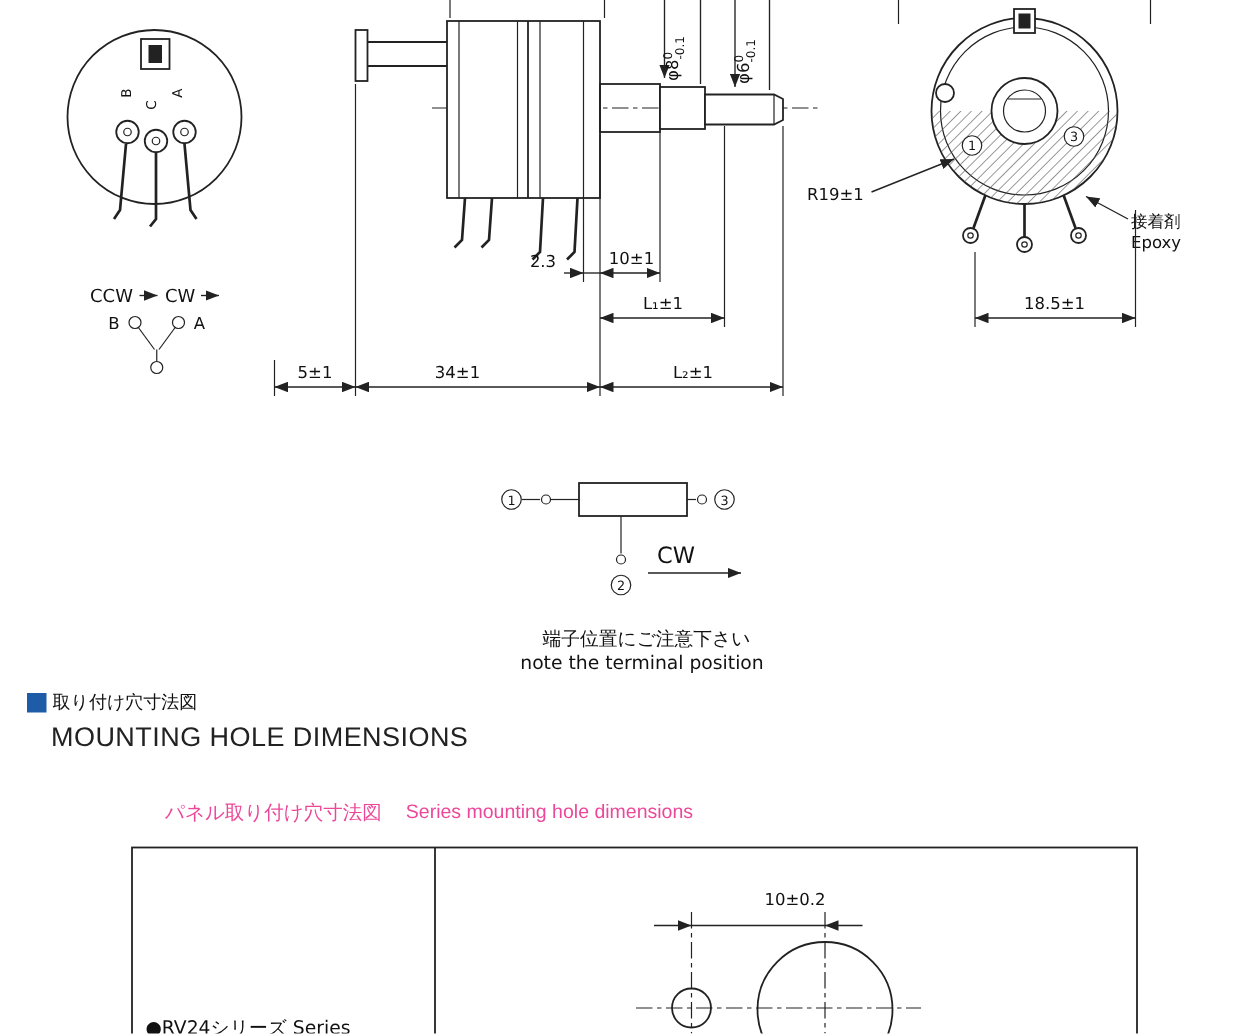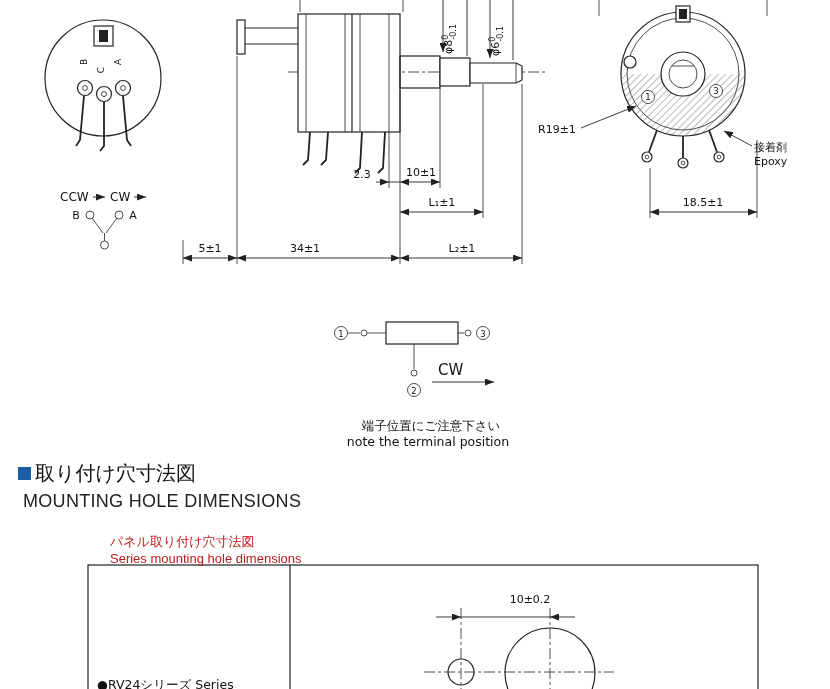--- a/index.html
+++ b/index.html
@@ -19,24 +19,24 @@
   .cl{stroke:#222;stroke-width:0.8;fill:none;stroke-dasharray:11 3 3 3;}
   text{fill:#111;font-family:"DejaVu Sans", sans-serif;}
   .dimtxt{font-size:11px;}
   .dimtxt12{font-size:12px;}
   .small{font-size:9px;}
   .num{font-size:8.5px;}
   .cwtxt{font-size:15px;}
   .cap{font-size:12.5px;}
   
   #section-header{position:absolute;left:18px;top:460px;}
-  .hdr-row{display:flex;align-items:center;gap:4px;font-size:20px;color:#111;}
+  .hdr-row{display:flex;align-items:center;gap:4px;font-size:12px;color:#111;}
   .sq{width:13px;height:13px;background:#1e5ca8;display:inline-block;flex:0 0 auto;}
-  .hdr-en{margin-left:5px;margin-top:4px;font-size:18px;letter-spacing:0.3px;color:#222;}
-  #panel-caption{position:absolute;left:110px;top:533px;font-size:13px;color:#b91c1c;display:flex;gap:0;flex-direction:column;}
+  .hdr-en{margin-left:16px;margin-top:4px;font-size:18px;letter-spacing:0.3px;color:#222;}
+  #panel-caption{position:absolute;left:110px;top:533px;font-size:13px;color:#ec4899;display:flex;gap:16px;}
 </style>
 </head>
 <body>
 
 <div class="page">
 
 <svg class="layer" width="830" height="689" viewBox="0 0 830 689">
   <defs>
     <marker id="arr" markerUnits="userSpaceOnUse" markerWidth="9" markerHeight="7" refX="9" refY="3.5" orient="auto-start-reverse">
       <path d="M0,0 L9,3.5 L0,7 Z" fill="#222"></path>

